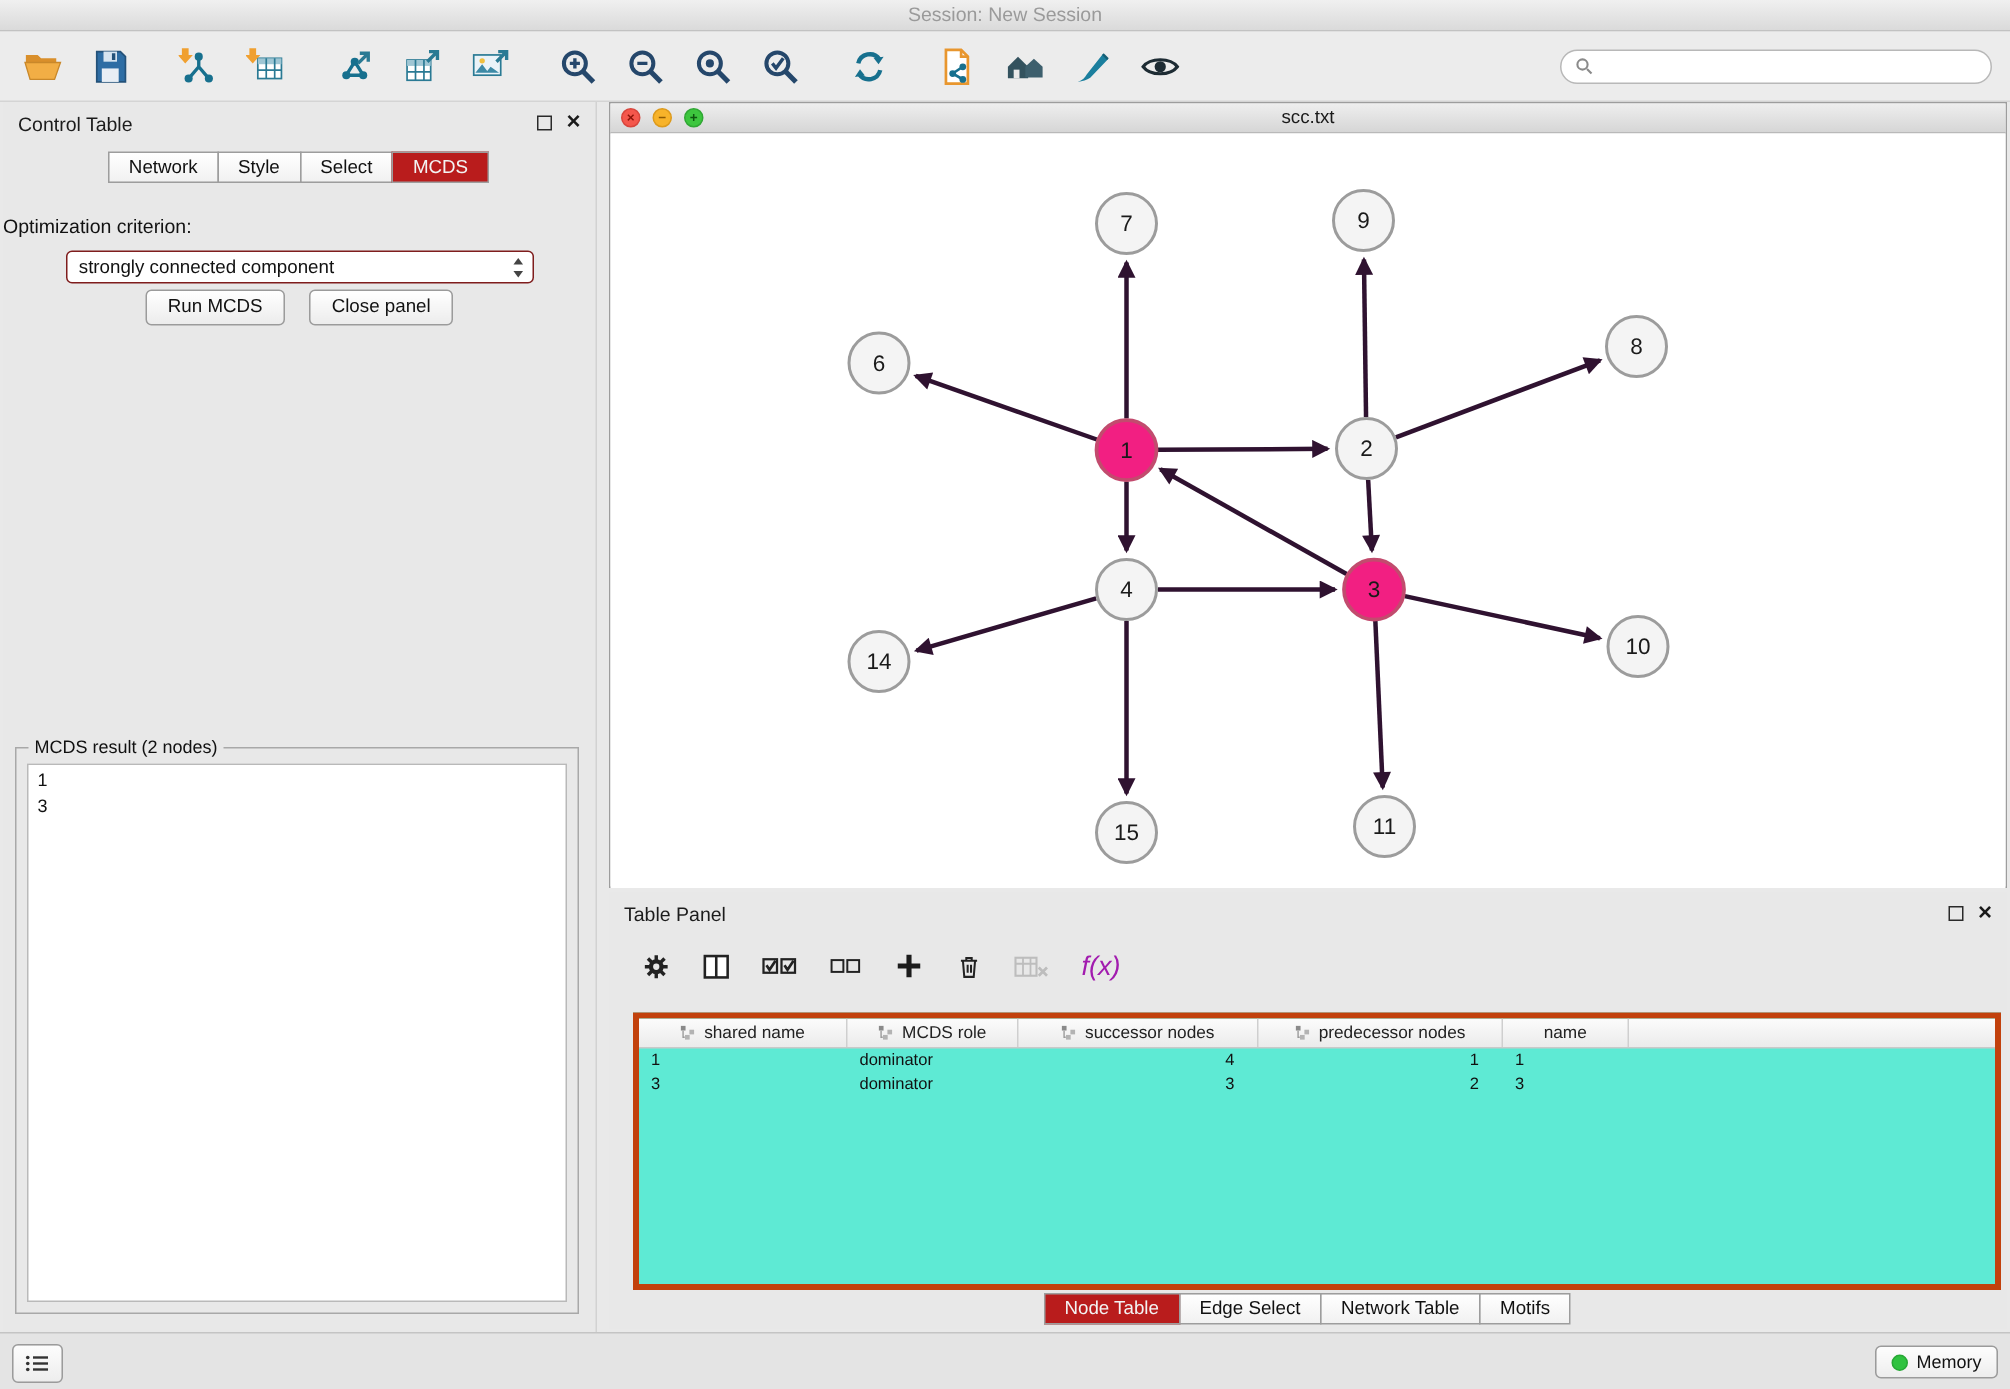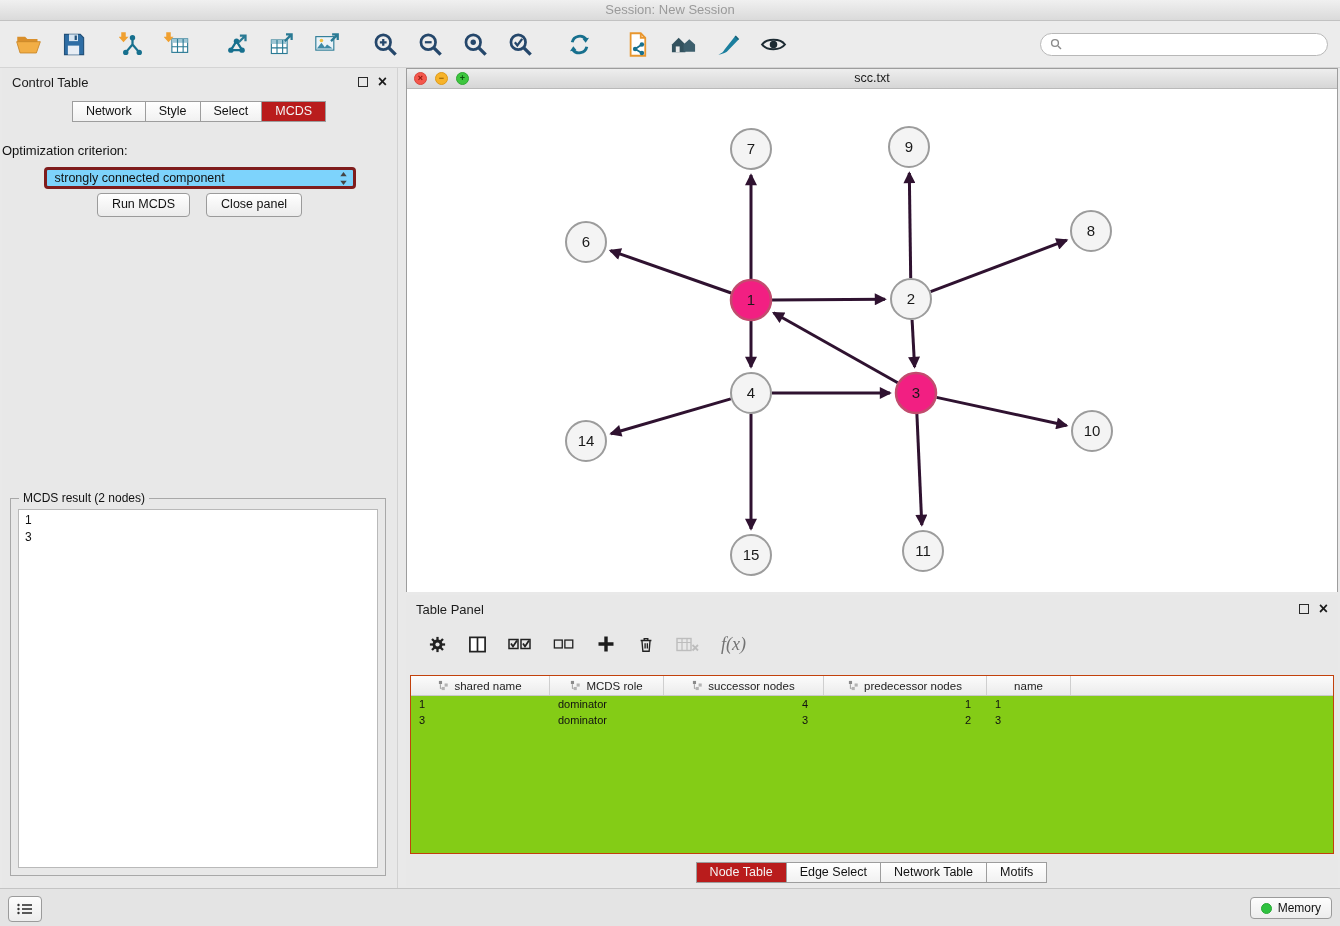--- a/index.html
+++ b/index.html
@@ -28,21 +28,21 @@
   .panel-header{height:26px;position:relative}
   .panel-title{font-size:13px;color:#1c1c1c;padding:7px 0 0 10px}
   .win-ctrls{position:absolute;right:10px;top:8px;display:flex;gap:10px;align-items:center}
   .float-sq{width:8px;height:8px;border:1.5px solid #2a2a2a;display:inline-block}
   .close-x{font-size:16px;font-weight:bold;color:#1a1a1a;line-height:11px}
   .cp-tabs{display:flex;justify-content:center;margin-top:7px}
   .tab{height:19px;line-height:19px;padding:0 13px;font-size:12.5px;color:#111;
     background:linear-gradient(#ffffff,#f1f1f1);border:1px solid #9d9d9d;margin-left:-1px;cursor:default}
   .tab.selected{background:#b91c1c;color:#f3f3f3}
   .opt-label{font-size:13px;margin-top:21px}
-  .combo{margin:9px auto 0;width:312px;height:22px;background:#7dd3fc;border:3px solid #7f1d1d;border-radius:4px;
+  .combo{margin:9px auto 0;width:312px;height:22px;background:#ffffff;border:1px solid #7f1d1d;border-radius:4px;
     display:flex;align-items:center;justify-content:space-between;font-size:12.5px;padding:0 5px 0 8px;box-sizing:border-box}
   .btn-row{display:flex;justify-content:center;gap:16px;margin-top:4px}
   .btn{height:22px;line-height:20px;padding:0 14px;font-size:12.5px;color:#111;
     background:linear-gradient(#ffffff,#ececec);border:1px solid #9b9b9b;border-radius:4px;cursor:default}
   .groupbox{position:absolute;left:8px;right:11px;top:430px;bottom:12px;border:1px solid #a8a8a8}
   .group-label{position:absolute;top:-8px;left:8px;background:#e8e8e8;font-size:12px;padding:0 4px}
   .result-area{position:absolute;left:7px;right:7px;top:10px;bottom:7px;background:#fff;
     border:1px solid #b9b9b9;font-size:12px;padding:2px 6px;line-height:17px;overflow:auto}
 
   
@@ -57,22 +57,22 @@
   .light.yellow{background:#f7b32a;border:1px solid #dd9a1b;color:#8e5b04}
   .light.green{background:#3dc63e;border:1px solid #2fa733;color:#0d570f}
   .canvas{position:relative;width:930px;height:503px;background:#fff}
   #graph-svg{display:block}
   #graph-svg text{font-family:"Liberation Sans",sans-serif}
 
   
   .table-panel{position:absolute;left:406px;top:595px;width:932px;height:291px;background:#e8e8e8}
   .tp-toolbar{display:flex;align-items:center;gap:21px;padding:10px 0 0 22px;height:36px;box-sizing:border-box}
   .tp-icon{display:flex;align-items:center;justify-content:center;height:24px;cursor:default}
-  .fx{font-family:Liberation Serif, serif;font-style:italic;font-size:18px;color:#737373}
-  .table{position:absolute;left:4px;right:4px;top:80px;height:177px;background:#84cc16;border:1px solid #c2410c;overflow:hidden}
+  .fx{font-family:Liberation Sans, sans-serif;font-style:italic;font-size:18px;color:#a21caf}
+  .table{position:absolute;left:16px;right:4px;top:80px;height:177px;background:#5eead4;border:4px solid #c2410c;overflow:hidden}
   .thead{display:flex;height:19px;background:linear-gradient(#fcfcfc,#ebebeb);border-bottom:1px solid #c9c9c9}
   .th{display:flex;align-items:center;justify-content:center;gap:5px;font-size:11.5px;color:#222;
     border-right:1px solid #cfcfcf;box-sizing:border-box;cursor:default}
   .c0{width:139px}.c1{width:114px}.c2{width:160px}.c3{width:163px}.c4{width:84px}
   .th-fill{flex:1;border-right:none}
   .tr{display:flex;height:16px;font-size:11px;align-items:center;cursor:default}
   .td{box-sizing:border-box;padding:0 8px;white-space:nowrap;overflow:hidden}
   .td.num{text-align:right;padding-right:16px}
   .tp-tabs{position:absolute;left:0;right:0;bottom:3px;display:flex;justify-content:center}
 

